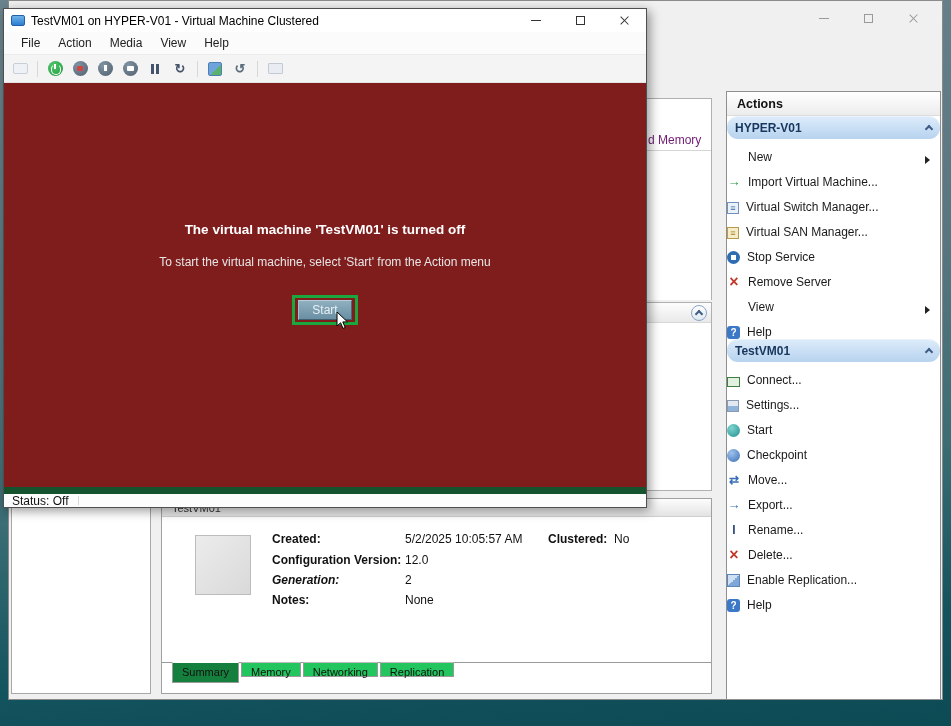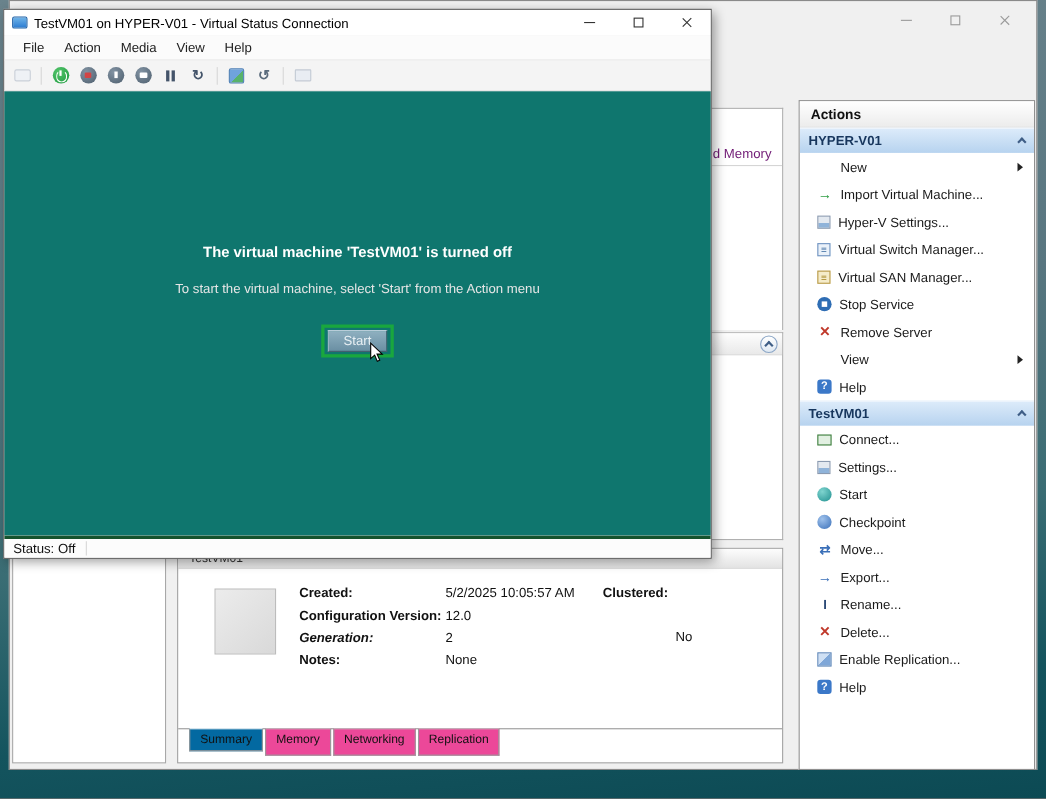--- a/index.html
+++ b/index.html
@@ -41,33 +41,33 @@
   .hv-details { position:absolute; left:152px; top:497px; width:551px; height:196px;
     background:#fff; border:1px solid #a0a0a0; }
   .dhdr { height:18px; background:linear-gradient(#fdfdfd,#e3e3e3); border-bottom:1px solid #cfcfcf;
     line-height:18px; padding-left:10px; font-size:11px; color:#333; }
   .dthumb { position:absolute; left:33px; top:36px; width:56px; height:60px;
     background:linear-gradient(135deg,#ececec,#d9d9d9); border:1px solid #bcbcbc; }
   .dlabel { position:absolute; font-weight:bold; white-space:nowrap; }
   .dvalue { position:absolute; white-space:nowrap; }
   .dtabs { position:absolute; left:0; right:0; top:163px; height:33px; border-top:1px solid #9a9a9a;
     display:flex; align-items:flex-start; padding-left:10px; }
-  .dtab { height:25px; line-height:18px; padding:0 9px; font-size:11px; border:1px solid #9a9a9a;
-    background:#ec4899; margin-right:2px; margin-top:-1px; border-top:1px solid #bdbdbd; }
-  .dtab.active { background:#0369a1; border-top-color:#fff; height:21px; }
+  .dtab { height:15px; line-height:18px; padding:0 9px; font-size:11px; border:1px solid #9a9a9a;
+    background:#22c55e; margin-right:2px; margin-top:-1px; border-top:1px solid #bdbdbd; }
+  .dtab.active { background:#15803d; border-top-color:#fff; height:21px; }
 
   
   .hv-actions { position:absolute; left:717px; top:90px; width:215px; height:609px;
     background:#fff; border:1px solid #8f8f8f; overflow:hidden; }
   .a-title { height:24px; line-height:24px; padding-left:10px; font-weight:bold; font-size:12.5px;
     background:linear-gradient(#ffffff,#ececec); border-bottom:1px solid #dcdcdc; }
   .a-group-hdr { height:23px; background:linear-gradient(#dcebfa,#b7d3ef); border-top:1px solid #eaf2fb;
-    display:flex; align-items:center; padding:0 8px; font-weight:bold; color:#17365d; }
+    display:flex; align-items:center; padding:0 8px; font-weight:bold; color:#17365d;border-radius:11px; }
   .a-group-hdr .spacer { flex:1; }
-  .a-item { height:25px; display:flex; align-items:center; padding-left:16px; position:relative; color:#1a1a1a; cursor:default; }
+  .a-item { height:25px; display:flex; align-items:flex-end; position:relative; color:#1a1a1a; cursor:default; }
   .aicon { width:14px; height:14px; margin-right:7px; flex:none; display:flex; align-items:center; justify-content:center;
     font-size:11px; line-height:14px; }
   .subarrow { position:absolute; right:10px; width:0; height:0;
     border-left:5px solid #222; border-top:4px solid transparent; border-bottom:4px solid transparent; }
 
   
   .ic-none { }
   .ic-import::before { content:"\2192"; color:#2f9e44; font-weight:700; font-size:13px; }
   .ic-hyperv-settings, .ic-settings { width:12px; height:12px; background:linear-gradient(180deg,#e3e9f0 55%,#8fb3d9 55%); border:1px solid #8a9ab0; }
   .ic-virtual-switch { width:12px; height:12px; background:#eaf1f9; border:1px solid #6f93c0; color:#39689e; font-size:9px; }
@@ -119,31 +119,31 @@
   .off-ic::before { content:""; position:absolute; inset:4.6px; background:#d24545; border-radius:1px; }
   .shut-ic::before { content:""; position:absolute; left:6px; top:3.5px; width:3px; height:6px; background:#fff; }
   .save-ic::before { content:""; position:absolute; inset:4.6px 4px; background:#fff; border-radius:1px; }
   .pause-ic { display:flex; gap:2.5px; align-items:center; justify-content:center; }
   .pause-ic i { width:3px; height:10px; background:#44546a; }
   .reset-ic::before { content:"\21bb"; color:#44546a; font-weight:700; font-size:13px; }
   .chk-ic { width:14px; height:14px; border-radius:2px; border:1px solid #4d7fb5; background:linear-gradient(135deg,#6fa3dc 55%,#58b26b 55%); }
   .rev-ic::before { content:"\21ba"; color:#5a6b7c; font-weight:700; font-size:13px; }
   .ses-ic { width:15px; height:11px; background:#e9edf3; border:1px solid #c3cad4; border-radius:1px; }
 
-  .vmc-viewer { position:relative; height:404px; background:#0f766e; overflow:hidden; }
+  .vmc-viewer { position:relative; height:404px; background:#7f1d1d; overflow:hidden; }
   .v-line1 { position:absolute; top:139px; left:0; width:100%; text-align:center; color:#fff; font-size:13.5px; font-weight:600; }
   .v-line2 { position:absolute; top:172px; left:0; width:100%; text-align:center; color:#e6e6e6; font-size:12px; }
   .start-wrap { position:absolute; top:212px; left:0; width:100%; display:flex; justify-content:center; }
   .start-box { border:3px solid #19a73e; padding:2px 3px; }
   .start-btn { width:54px; height:20px; background:linear-gradient(#8fb0c0,#6a8fa3);
     border:1px solid; border-color:#b8cdd9 #4a6877 #42606f #a5bcca; color:#e8f0f4; font-size:12px;
     display:flex; align-items:center; justify-content:center; font-family:"Liberation Sans", sans-serif; }
   .cursor { position:absolute; left:332px; top:228px; }
 
-  .vmc-status { height:20px; background:#fcfcfc; border-top:3px solid #14532d; display:flex; align-items:center; position:relative; }
+  .vmc-status { height:20px; background:#fcfcfc; border-top:7px solid #14532d; display:flex; align-items:center; position:relative; }
   .vmc-status .stext { padding-left:8px; color:#111; }
   .vmc-status .ssep { position:absolute; left:74px; top:2px; bottom:2px; width:1px; background:#d8d8d8; }
 </style>
 </head>
 <body>
 
 <div class="screen">
 
   <div class="hv-window">
     <div class="hv-controls">
@@ -172,21 +172,21 @@
 
     <div class="hv-treefrag"></div>
 
     <div class="hv-details">
       <div class="dhdr">TestVM01</div>
       <div class="dthumb"></div>
 
       <div class="dlabel" style="left:110px; top:33px;">Created:</div>
       <div class="dvalue" style="left:243px; top:33px;">5/2/2025 10:05:57 AM</div>
       <div class="dlabel" style="left:386px; top:33px;">Clustered:</div>
-      <div class="dvalue" style="left:452px; top:33px;margin-top:40px;">No</div>
+      <div class="dvalue" style="left:452px; top:33px;">No</div>
 
       <div class="dlabel" style="left:110px; top:54px;">Configuration Version:</div>
       <div class="dvalue" style="left:243px; top:54px;">12.0</div>
 
       <div class="dlabel" style="left:110px; top:74px;font-style:italic;">Generation:</div>
       <div class="dvalue" style="left:243px; top:74px;">2</div>
 
       <div class="dlabel" style="left:110px; top:94px;">Notes:</div>
       <div class="dvalue" style="left:243px; top:94px;text-align:right;">None</div>
 
@@ -210,24 +210,20 @@
       <div class="a-item">
         <span class="aicon ic-none"></span>
         <span>New</span>
         <span class="subarrow"></span>
       </div>
       <div class="a-item">
         <span class="aicon ic-import"></span>
         <span>Import Virtual Machine...</span>
       </div>
       <div class="a-item">
-        <span class="aicon ic-hyperv-settings"></span>
-        <span>Hyper-V Settings...</span>
-      </div>
-      <div class="a-item">
         <span class="aicon ic-virtual-switch"></span>
         <span>Virtual Switch Manager...</span>
       </div>
       <div class="a-item">
         <span class="aicon ic-virtual-san"></span>
         <span>Virtual SAN Manager...</span>
       </div>
       <div class="a-item">
         <span class="aicon ic-stop-service"></span>
         <span>Stop Service</span>
@@ -291,21 +287,21 @@
       <div class="a-item">
         <span class="aicon ic-help"></span>
         <span>Help</span>
       </div>
     </div>
   </div>
 
   <div class="vmc-window">
     <div class="vmc-title">
       <span class="vmtb-ic"></span>
-      <span class="ttext">TestVM01 on HYPER-V01 - Virtual Status Connection</span>
+      <span class="ttext">TestVM01 on HYPER-V01 - Virtual Machine Clustered</span>
       <div class="wbtn">
           <span class="b-min"></span>
         </div>
       <div class="wbtn">
           <span class="b-max"></span>
         </div>
       <div class="wbtn">
           <span class="b-close"></span>
         </div>
     </div>

